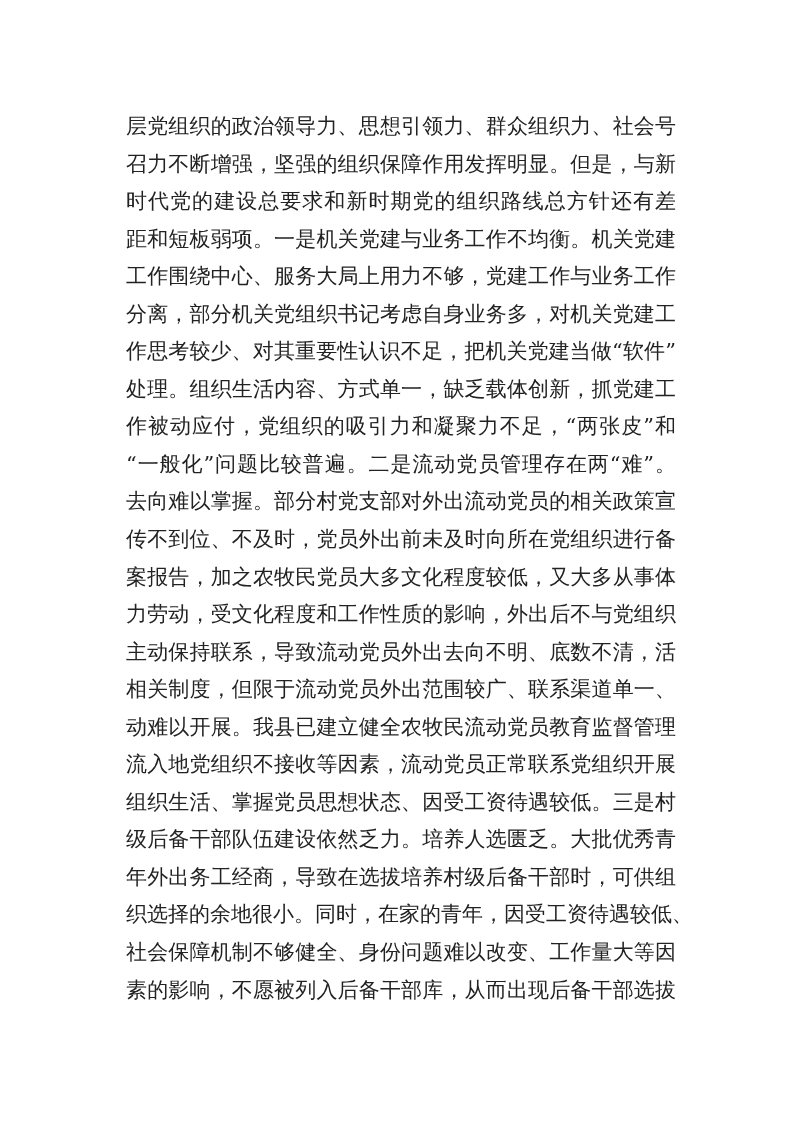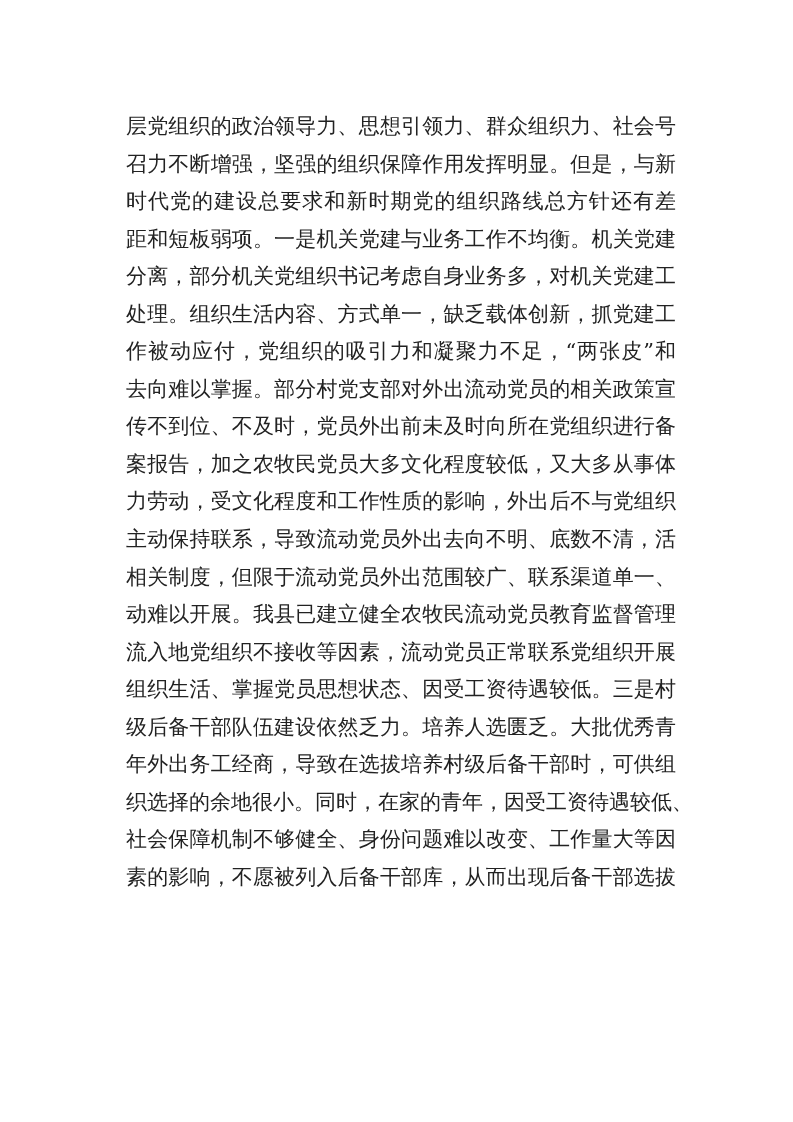--- a/index.html
+++ b/index.html
@@ -41,23 +41,26 @@
 </style>
 </head>
 <body>
 
 <div class="page">
   <div class="text-block">
       <div class="text-line">层党组织的政治领导力、思想引领力、群众组织力、社会号</div>
       <div class="text-line">召力不断增强，坚强的组织保障作用发挥明显。但是，与新</div>
       <div class="text-line">时代党的建设总要求和新时期党的组织路线总方针还有差</div>
       <div class="text-line">距和短板弱项。一是机关党建与业务工作不均衡。机关党建</div>
+      <div class="text-line">工作围绕中心、服务大局上用力不够，党建工作与业务工作</div>
       <div class="text-line">分离，部分机关党组织书记考虑自身业务多，对机关党建工</div>
+      <div class="text-line">作思考较少、对其重要性认识不足，把机关党建当做“软件”</div>
       <div class="text-line">处理。组织生活内容、方式单一，缺乏载体创新，抓党建工</div>
       <div class="text-line">作被动应付，党组织的吸引力和凝聚力不足，“两张皮”和</div>
+      <div class="text-line">“一般化”问题比较普遍。二是流动党员管理存在两“难”。</div>
       <div class="text-line">去向难以掌握。部分村党支部对外出流动党员的相关政策宣</div>
       <div class="text-line">传不到位、不及时，党员外出前未及时向所在党组织进行备</div>
       <div class="text-line">案报告，加之农牧民党员大多文化程度较低，又大多从事体</div>
       <div class="text-line">力劳动，受文化程度和工作性质的影响，外出后不与党组织</div>
       <div class="text-line">主动保持联系，导致流动党员外出去向不明、底数不清，活</div>
       <div class="text-line">相关制度，但限于流动党员外出范围较广、联系渠道单一、</div>
       <div class="text-line">动难以开展。我县已建立健全农牧民流动党员教育监督管理</div>
       <div class="text-line">流入地党组织不接收等因素，流动党员正常联系党组织开展</div>
       <div class="text-line">组织生活、掌握党员思想状态、因受工资待遇较低。三是村</div>
       <div class="text-line">级后备干部队伍建设依然乏力。培养人选匮乏。大批优秀青</div>

